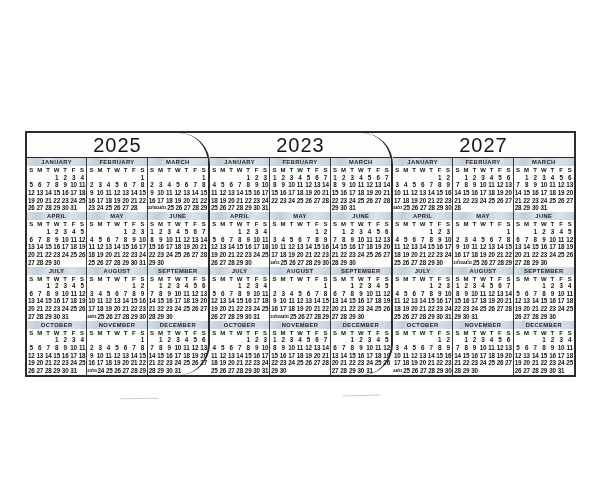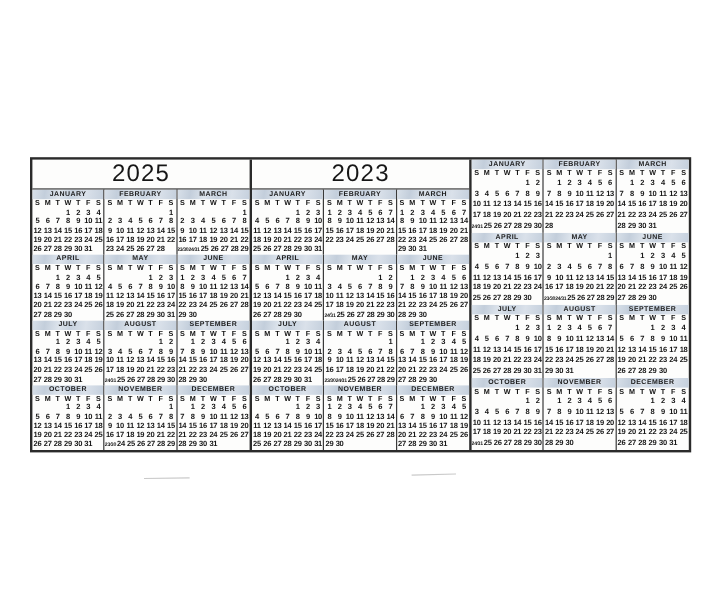--- a/index.html
+++ b/index.html
@@ -5,21 +5,21 @@
   html,body { margin:0; padding:0; }
   .page {
     position:relative; width:600px; height:500px; background:#ffffff;
     font-family:"Liberation Sans", sans-serif; overflow:hidden;
   }
   .calendar {
     position:absolute; left:25px; top:131px; width:551px; height:246px;
     box-sizing:border-box; border:2px solid #2b2b2b; background:#fdfdfc;
     display:flex; flex-direction:row;
   }
-  .year-panel { flex:1 1 0; display:flex; flex-direction:column; border-right:2px solid #2b2b2b; min-width:0; }
+  .year-panel { flex:1 1 0; display:flex; flex-direction:column; border-right:2px solid #2b2b2b; min-width:0;border-radius:31px; }
   .year-panel:last-child { border-right:none; }
   .year-header {
     height:24px; flex:0 0 24px; border-bottom:1px solid #2b2b2b;
     display:flex; align-items:center; justify-content:center;
     font-size:20px; font-weight:500; letter-spacing:1px; color:#161616;
   }
   .months {
     flex:1 1 auto; display:grid;
     grid-template-columns:repeat(3,1fr); grid-template-rows:repeat(4,1fr);
   }
@@ -1500,20 +1500,21 @@
                 <span class="cell">30</span>
                 <span class="cell">31</span>
                 <span class="cell"></span>
                 <span class="cell"></span>
               </div>
             </div>
           </div>
         </div>
       </div>
       <div class="year-panel">
+        <div class="year-header">2027</div>
         <div class="months">
           <div class="month">
             <div class="month-name">JANUARY</div>
             <div class="dow">
               <span>S</span>
               <span>M</span>
               <span>T</span>
               <span>W</span>
               <span>T</span>
               <span>F</span>

